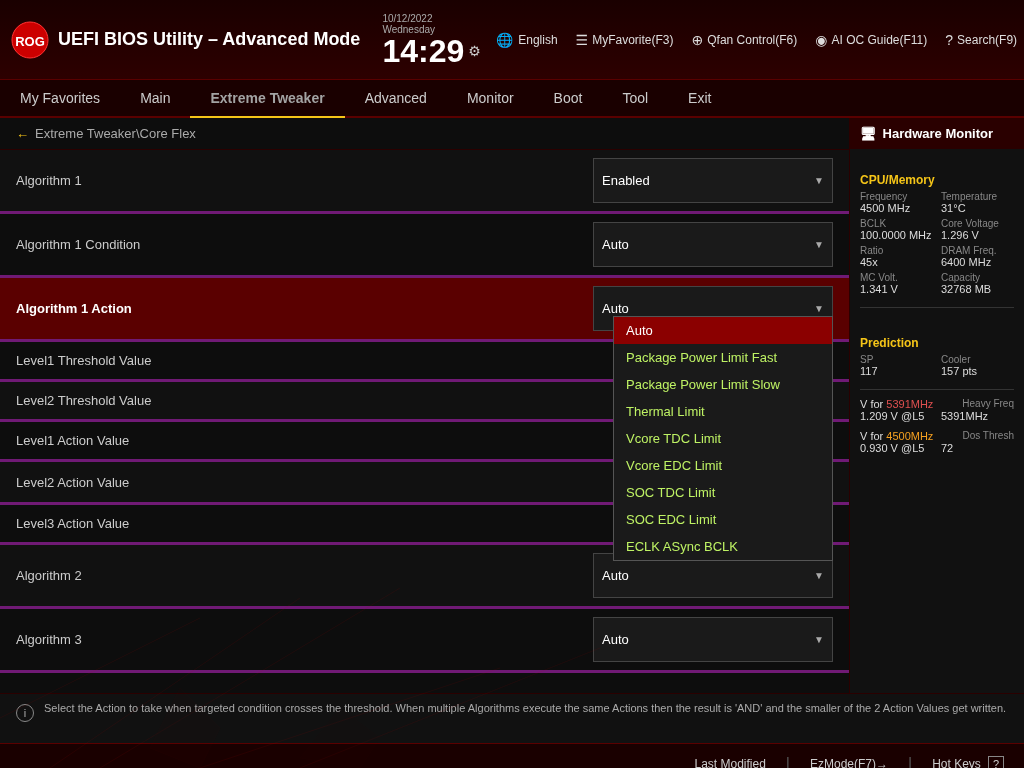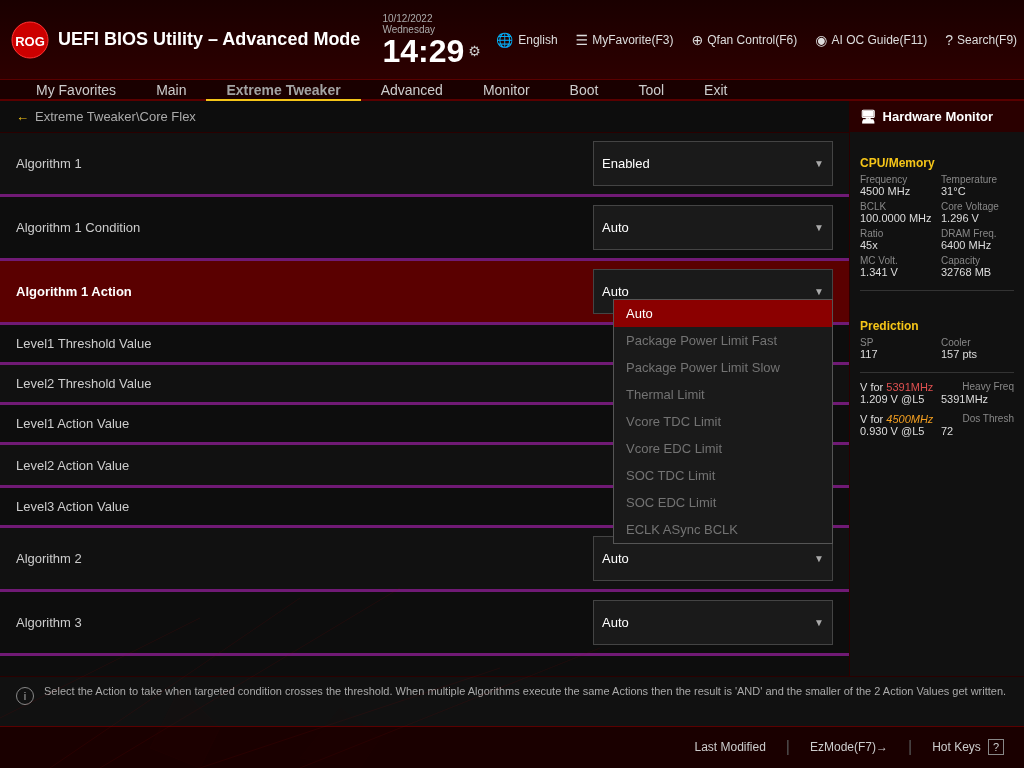--- a/index.html
+++ b/index.html
@@ -77,22 +77,22 @@
     .header-icon {
       font-size: 14px;
     }
 
     
     #nav-tabs {
       background: #1a0000;
       border-bottom: 2px solid #5a0000;
       display: flex;
       align-items: stretch;
-      height: 21px;
-      padding: 0 16px;
+      height: 38px;
+      padding: 0 0;
     }
     .nav-tab {
       padding: 0 20px;
       display: flex;
       align-items: center;
       font-size: 14px;
       color: #ccc;
       cursor: pointer;
       border-bottom: 2px solid transparent;
       margin-bottom: -2px;
@@ -165,21 +165,21 @@
       align-items: center;
       justify-content: space-between;
       cursor: pointer;
       min-width: 220px;
       height: 45px;
     }
     .dropdown-control .chevron { color: #aaa; font-size: 10px; }
     .dropdown-item {
       padding: 6px 12px;
       font-size: 13px;
-      color: #737373;
+      color: #bef264;
       cursor: pointer;
       white-space: nowrap;
     }
     .dropdown-item.selected {
       background: #8B0000;
       color: #fff;
     }
 
     
     #info-bar {
@@ -243,21 +243,21 @@
     }
     .hw-value {
       font-size: 11px;
       color: #ddd;
     }
     .hw-divider {
       border-top: 1px solid #333;
       margin: 4px 10px;
     }
     .hw-freq-red { color: #e05050; }
-    .hw-freq-orange { color: #f5a020; font-style: italic; }
+    .hw-freq-orange { color: #f5a020; }
     .hw-sub-label {
       font-size: 10px;
       color: #888;
     }
 
     
     #footer {
       background: #1a0000;
       border-top: 1px solid #5a0000;
       height: 40px;

